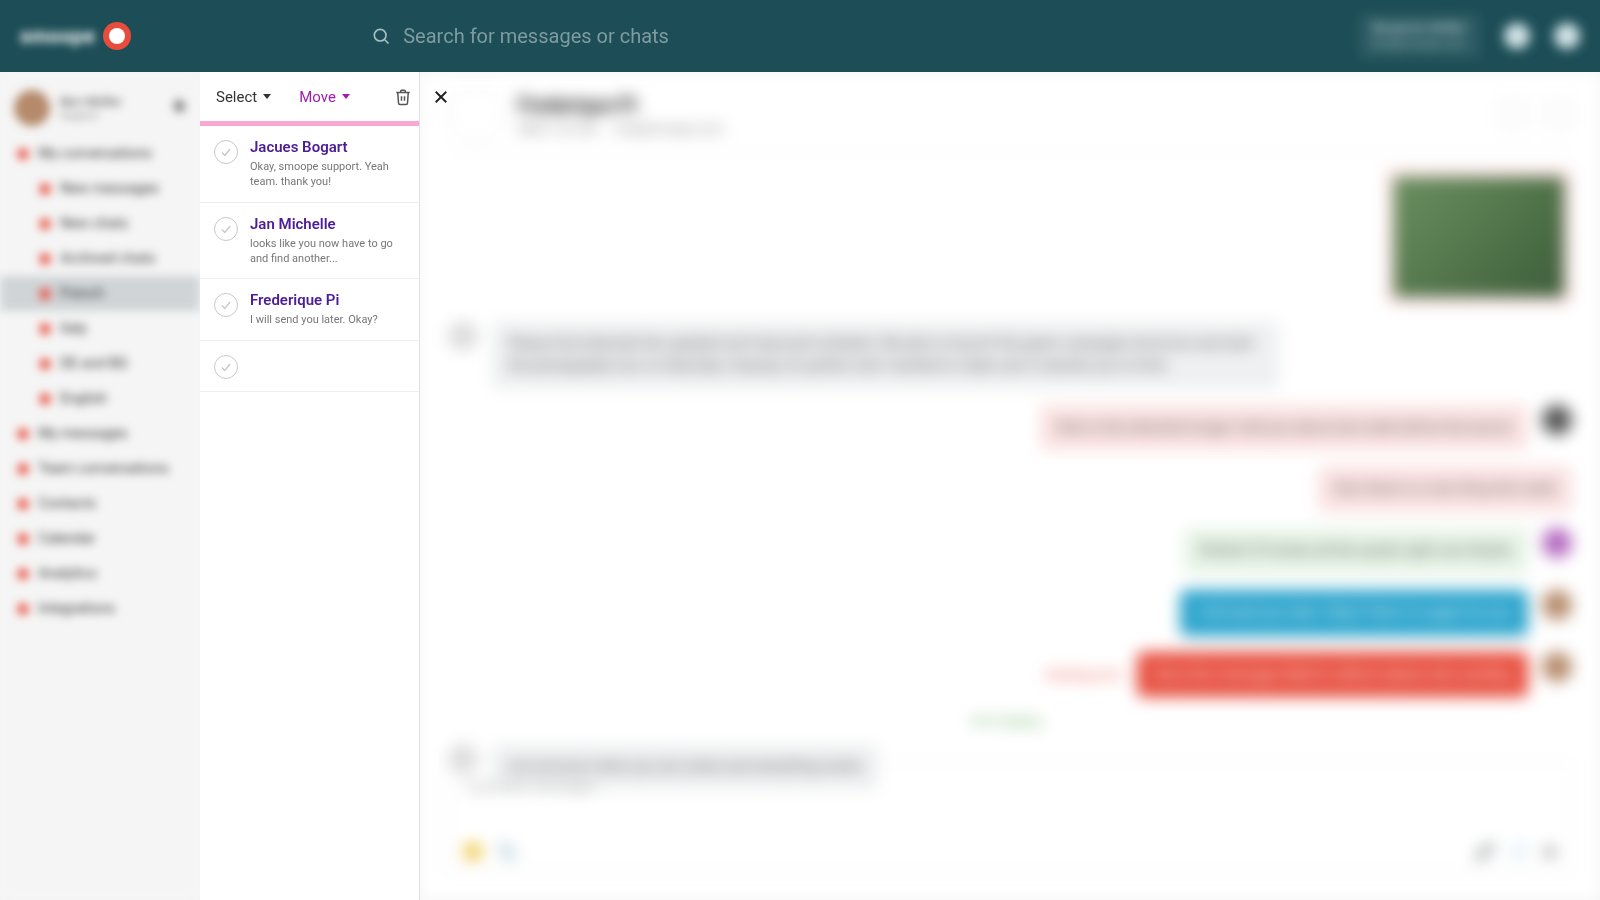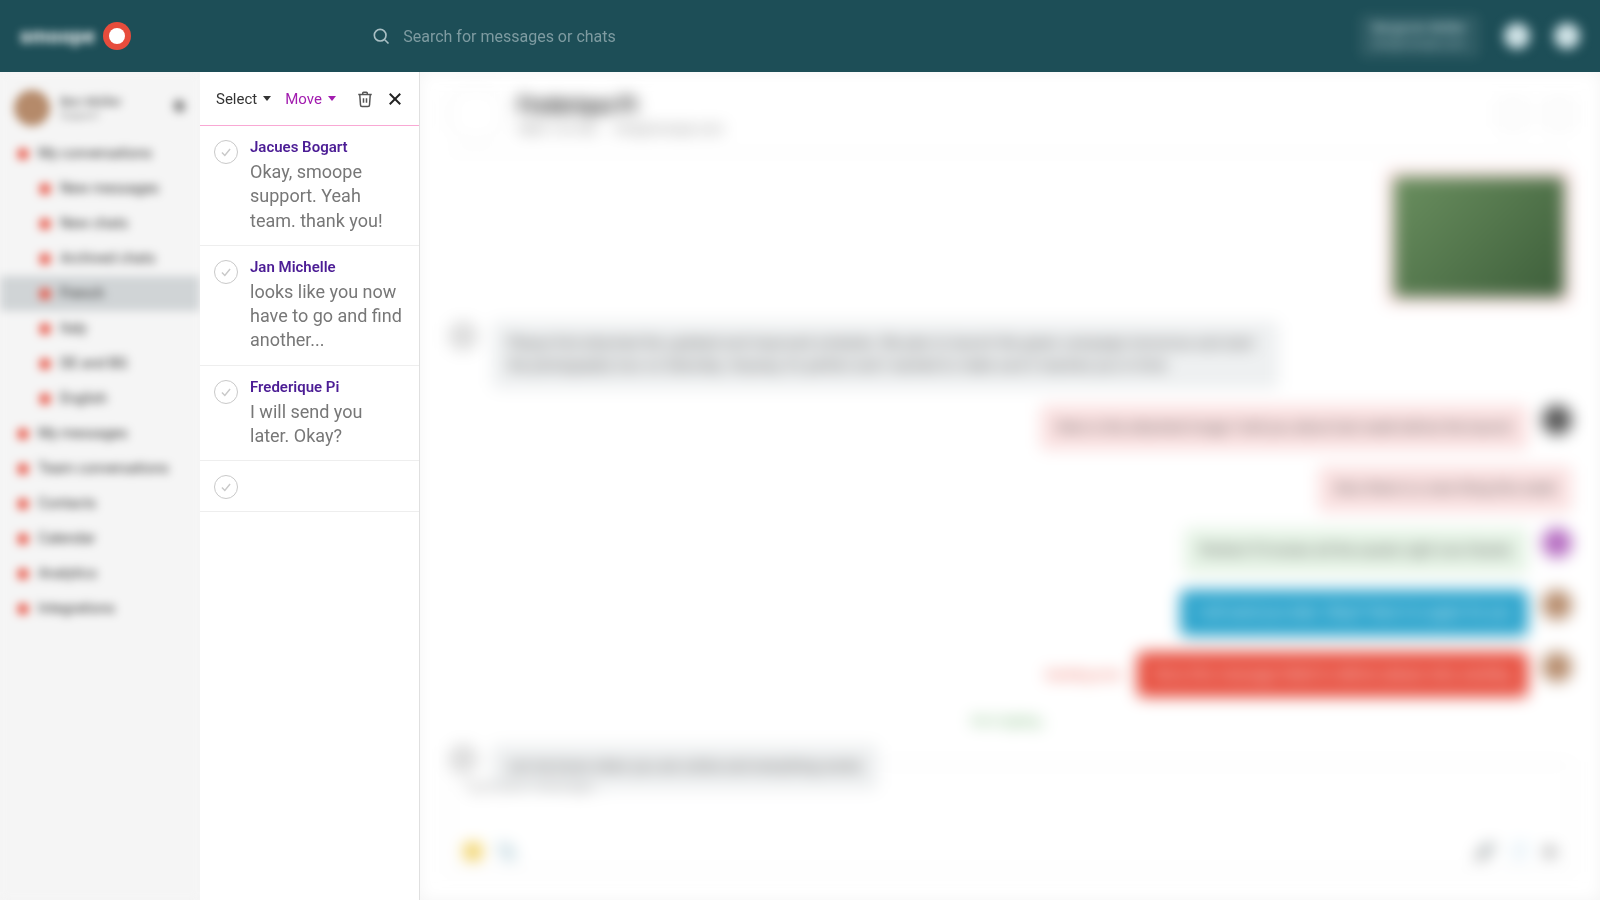--- a/index.html
+++ b/index.html
@@ -5,21 +5,21 @@
   * { box-sizing: border-box; margin: 0; padding: 0; font-family: -apple-system, BlinkMacSystemFont, "Segoe UI", Roboto, Helvetica, Arial, sans-serif; }
   body { width: 1600px; height: 900px; overflow: hidden; background: #f5f5f5; position: relative; }
   
   
   .header { height: 72px; background: #1d4e57; display: flex; align-items: center; padding: 0 20px; position: relative; z-index: 10; }
   .logo { display: flex; align-items: center; gap: 8px; }
   .logo-text { color: #fff; font-weight: 700; font-size: 20px; letter-spacing: 0.5px; filter: blur(4px); }
   .logo-badge { width: 28px; height: 28px; background: #e74c3c; border-radius: 50%; position: relative; }
   .logo-badge::after { content: ""; position: absolute; inset: 6px; background: #fff; border-radius: 50%; }
   .search-wrap { margin-left: 240px; display: flex; align-items: center; gap: 12px; color: #a9bfc4; }
-  .search-input { background: transparent; border: none; outline: none; color: #fff; font-size: 16px; width: 400px; }
+  .search-input { background: transparent; border: none; outline: none; color: #fff; font-size: 20px; width: 400px; }
   .search-input::placeholder { color: #7e9ba1; }
   .header-right { margin-left: auto; display: flex; align-items: center; gap: 24px; filter: blur(6px); }
   .user-chip { background: rgba(255,255,255,0.08); border-radius: 6px; padding: 6px 14px; color: #cfe2e6; font-size: 13px; line-height: 1.3; }
   .hdr-icon { width: 26px; height: 26px; background: #cfe2e6; border-radius: 50%; }
 
   
   .main { display: flex; height: calc(900px - 72px); }
   
   
   .sidebar { width: 200px; background: #f5f5f5; filter: blur(5px); padding-top: 8px; position:relative;}
@@ -28,32 +28,32 @@
   .sb-uname { font-size:13px; color:#444; line-height:1.2; }
   .sb-sub  { font-size:11px; color:#888; }
   .sb-gear { margin-left:auto; color:#777; }
   .sb-item { display:flex; align-items:center; gap:10px; padding:9px 18px; font-size:14.5px; color:#333; cursor:pointer; }
   .sb-item.indent { padding-left:40px; }
   .sb-item.active { background:#d0d4d6; }
   .sb-dot { width:10px; height:10px; border-radius:1px; background:#e74c3c; flex:none; }
 
   
   .convlist { width: 220px; background: #fff; border-right:1px solid #e0e0e0; display:flex; flex-direction:column; position:relative; z-index:20; }
-  .cl-toolbar { height:54px; display:flex; align-items:center; gap:6px; padding:8px 12px; border-bottom:1px solid #f9a8d4; }
+  .cl-toolbar { height:54px; display:flex; align-items:center; gap:20px; padding:8px 12px; border-bottom:5px solid #f9a8d4; }
   .cl-btn { display:flex; align-items:center; gap:4px; font-size:15px; color:#333; padding:4px 4px; cursor:pointer; }
   .cl-btn.muted { color:#a21caf; }
   .cl-spacer { flex:1; }
   .cl-iconbtn { width:24px; height:24px; display:flex; align-items:center; justify-content:center; color:#555; cursor:pointer; }
   .cl-iconbtn svg { width:18px; height:18px; }
   .conv { display:flex; gap:12px; padding:12px 14px; border-bottom:1px solid #eee; cursor:pointer; }
   .conv-check { width:24px; height:24px; border:1.5px solid #c9c9c9; border-radius:50%; flex:none; display:flex; align-items:center; justify-content:center; margin-top:2px;}
   .conv-check svg { width:14px; height:14px; stroke:#c9c9c9; }
   .conv-body { flex:1; min-width:0; }
   .conv-name { font-size:15px; font-weight:600; color:#4c1d95; margin-bottom:4px; }
-  .conv-preview { font-size:18px; color:#777; line-height:1.35; word-wrap:break-word; }
+  .conv-preview { font-size:11px; color:#777; line-height:1.35; word-wrap:break-word; }
   .conv-emoji { font-size:18px; letter-spacing:2px; }
 
   
   .chat { flex:1; background:#fff; filter: blur(8px); padding: 14px 28px; position:relative; }
   .chat-header { display:flex; align-items:center; gap:14px; padding-bottom:10px; border-bottom:1px solid #eee;}
   .ch-avatar { width:56px; height:56px; border-radius:50%; border:1px solid #ddd;}
   .ch-title { font-size:20px; font-weight:600;}
   .ch-sub { font-size:13px; color:#777; display:flex; gap:16px; margin-top:4px;}
   .ch-icons { margin-left:auto; display:flex; gap:20px;}
   .ch-icons span{ width:26px; height:26px; border:1px solid #ccc; border-radius:4px; display:block;}

